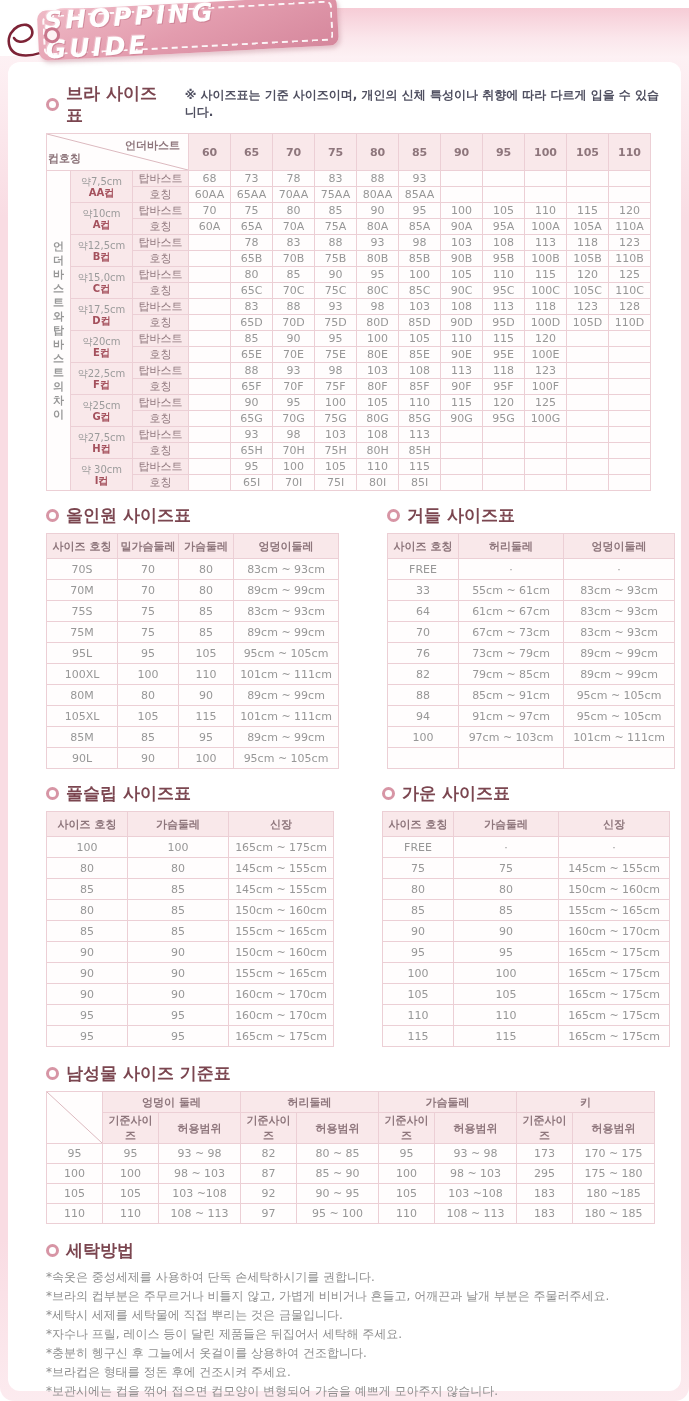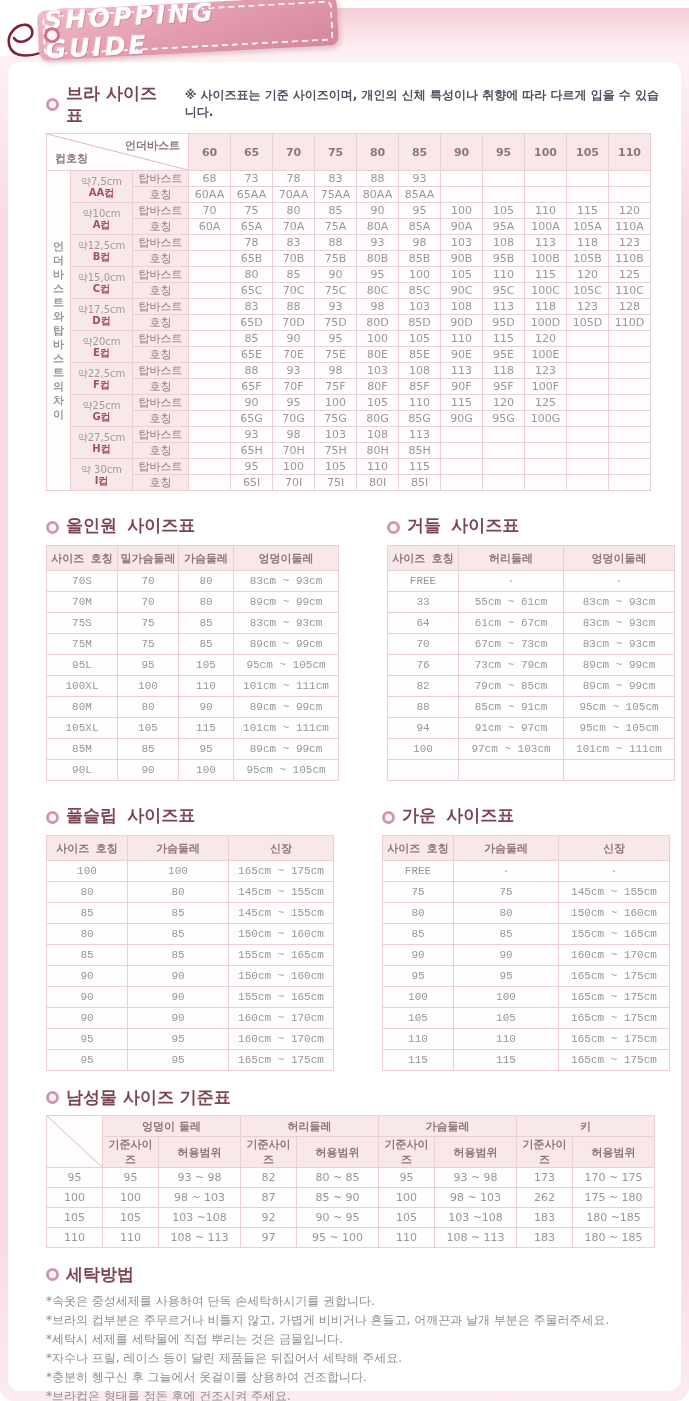--- a/index.html
+++ b/index.html
@@ -62,29 +62,29 @@
   .bra{width:604px;}
   .bra th{height:36px;font-size:11px;}
   .bra td{height:15px;font-size:10px;padding:0 1px;}
   .bra td.pinkc{background:#f9e8ea;color:#8e767c;}
   .cup-diff{color:#9b9b9b;font-size:10px;line-height:11px;}
   .cup-name{color:#a4505c;font-weight:bold;font-size:10px;line-height:11px;}
   td.side{background:#f9e8ea;color:#8e767c;font-weight:bold;font-size:10px;
     line-height:14px;word-break:break-all;padding:0 5px;}
   td.corner{position:relative;background:#f9e8ea;padding:0;}
   .lab-tr{position:absolute;top:4px;right:8px;font-size:11px;color:#8e767c;font-weight:bold;}
-  .lab-bl{position:absolute;bottom:4px;left:8px;font-size:11px;color:#8e767c;font-weight:bold;}
+  .lab-bl{position:absolute;bottom:4px;left:1px;font-size:11px;color:#8e767c;font-weight:bold;}
   .diag-svg{position:absolute;left:0;top:0;width:100%;height:100%;}
 
   
   .mens{width:608px;}
   .mens th{height:20px;}
   .mens td{height:19px;}
 
-  .row2{display:flex;gap:48px;margin-top:25px;font-family:Liberation Mono, monospace;}
+  .row2{display:flex;gap:48px;margin-top:13px;}
   .sec-mens{margin-top:15px;}
   .sec-wash{margin-top:15px;}
   .wash-line{font-size:12px;color:#8d8d8d;line-height:19px;}
   .sec-bra{margin-top:0;}
 </style>
 </head>
 <body>
 
 <div class="band"></div>
 <div class="frame"></div>
@@ -812,21 +812,21 @@
             <td>170 ~ 175</td>
           </tr>
           <tr>
             <td>100</td>
             <td>100</td>
             <td>98 ~ 103</td>
             <td>87</td>
             <td>85 ~ 90</td>
             <td>100</td>
             <td>98 ~ 103</td>
-            <td>262</td>
+            <td>295</td>
             <td>175 ~ 180</td>
           </tr>
           <tr>
             <td>105</td>
             <td>105</td>
             <td>103 ~108</td>
             <td>92</td>
             <td>90 ~ 95</td>
             <td>105</td>
             <td>103 ~108</td>

